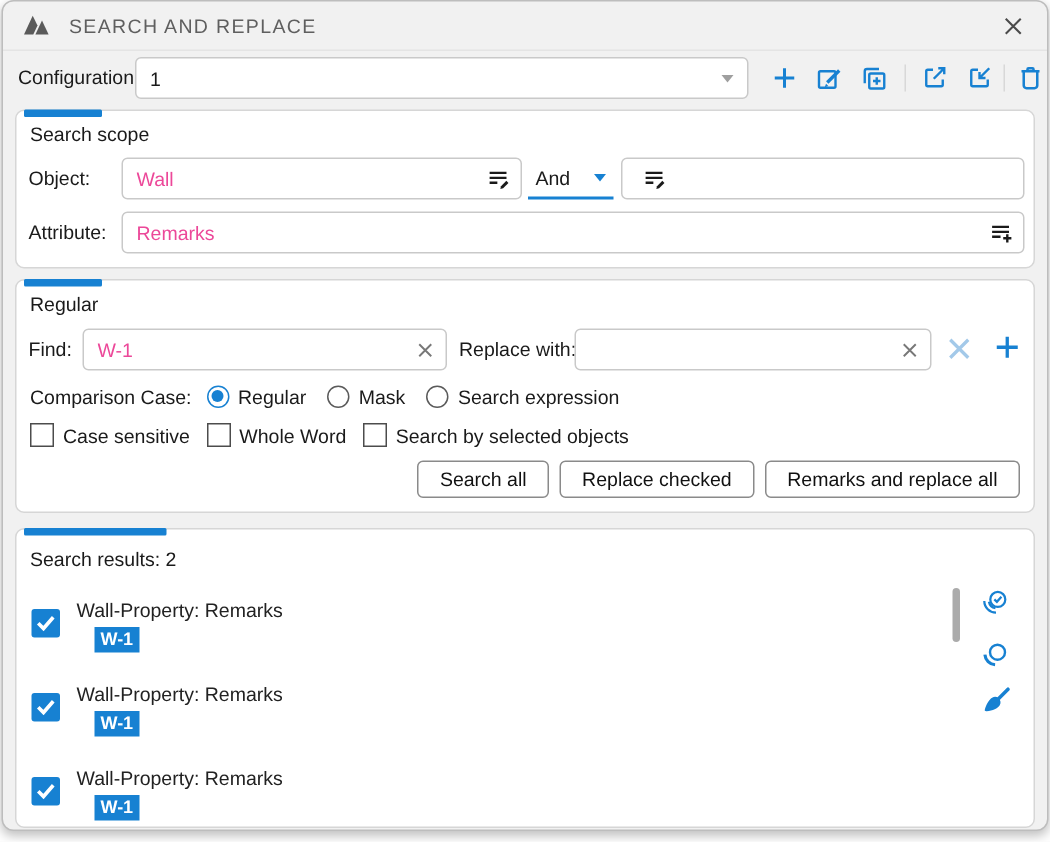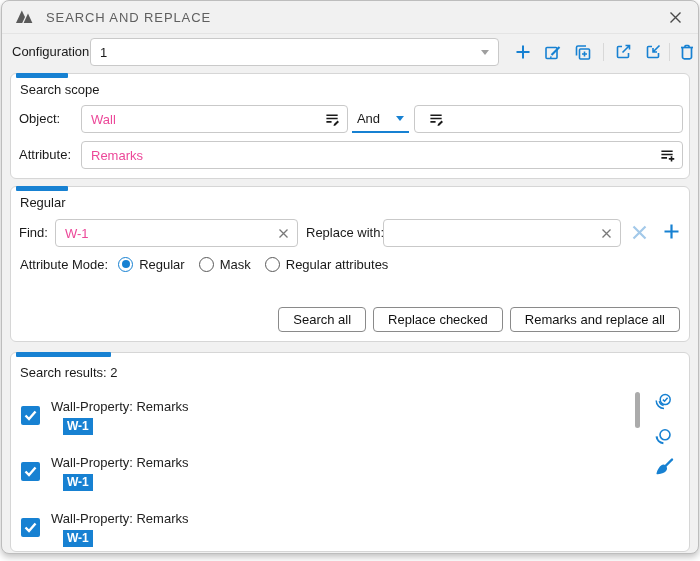--- a/index.html
+++ b/index.html
@@ -221,35 +221,49 @@
           <path d="M2.5 2.5l12 12M14.5 2.5l-12 12" stroke="#a3c9e9" stroke-width="2.2" fill="none"></path>
         </svg>
     </button>
     <button id="add-find">
       <svg width="19" height="19" viewBox="0 0 19 19">
           <path d="M9.5 2.5v14M2.5 9.5h14" stroke="#1781d2" stroke-width="2.2" fill="none"></path>
         </svg>
     </button>
 
     <div id="cmp-row">
-      <span class="cmp-label">Attribute Mode:</span>
+      <span class="cmp-label">Comparison Case:</span>
       <span class="radio-item">
         <span class="radio sel"></span>
         <span>Regular</span>
       </span>
       <span class="radio-item">
         <span class="radio"></span>
         <span>Mask</span>
       </span>
       <span class="radio-item">
         <span class="radio"></span>
-        <span>Regular attributes</span>
-      </span>
-    </div>
-
+        <span>Search expression</span>
+      </span>
+    </div>
+
+    <div id="chk-row">
+      <span class="chk-item">
+        <span class="cb"></span>
+        <span>Case sensitive</span>
+      </span>
+      <span class="chk-item">
+        <span class="cb"></span>
+        <span>Whole Word</span>
+      </span>
+      <span class="chk-item">
+        <span class="cb"></span>
+        <span>Search by selected objects</span>
+      </span>
+    </div>
 
     <div id="btn-row">
       <button class="act">Search all</button>
       <button class="act">Replace checked</button>
       <button class="act">Remarks and replace all</button>
     </div>
   </section>
 
   <section class="panel" id="panel-results">
     <span class="tab-ind ind-r"></span>

